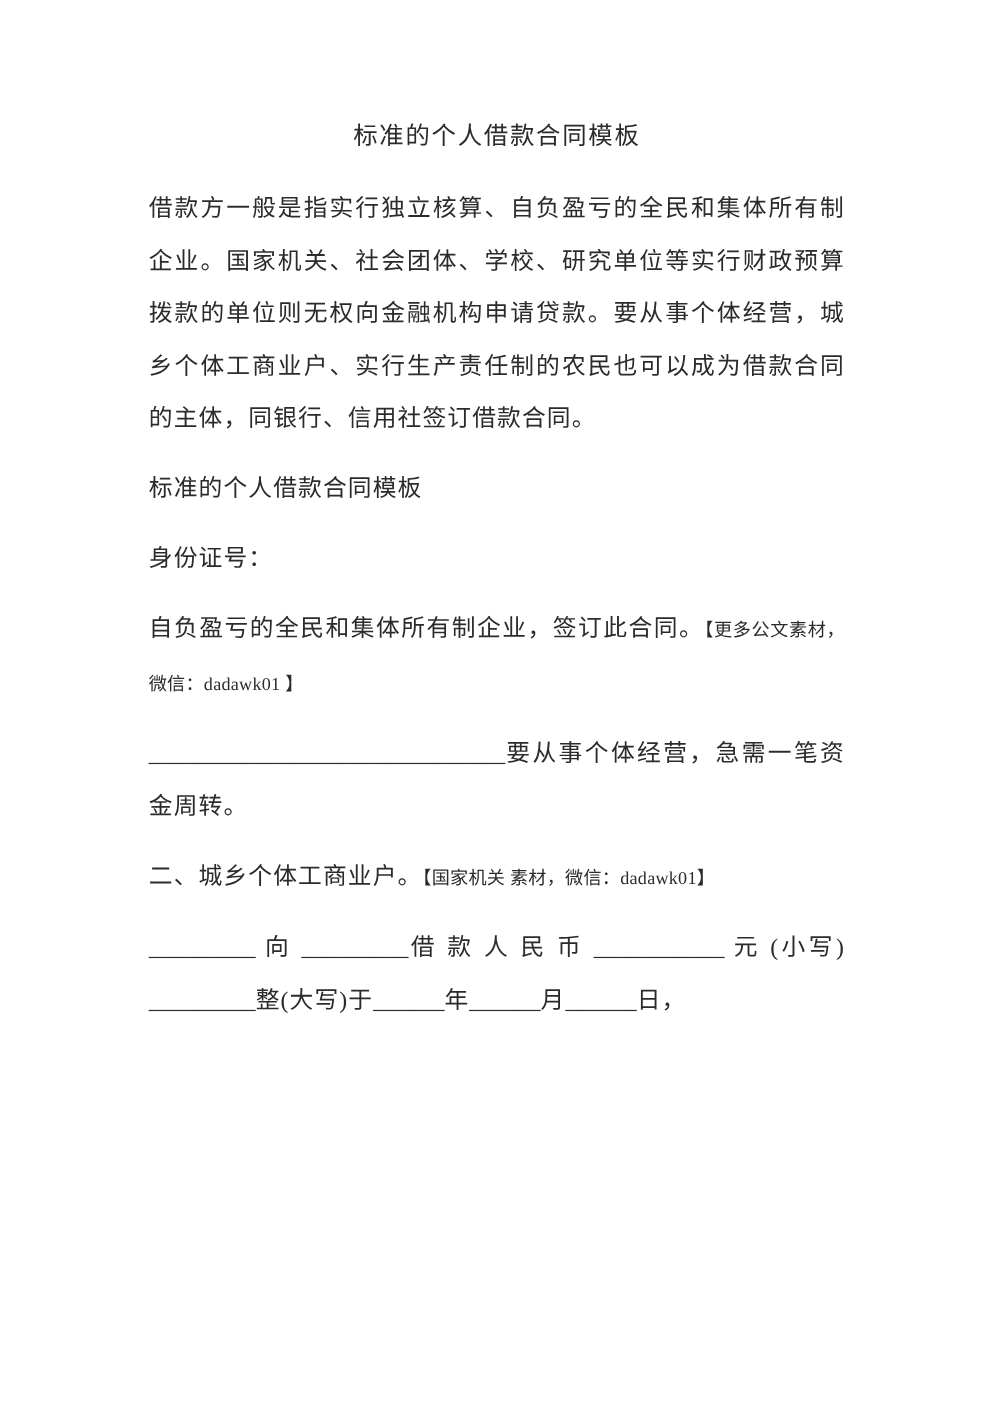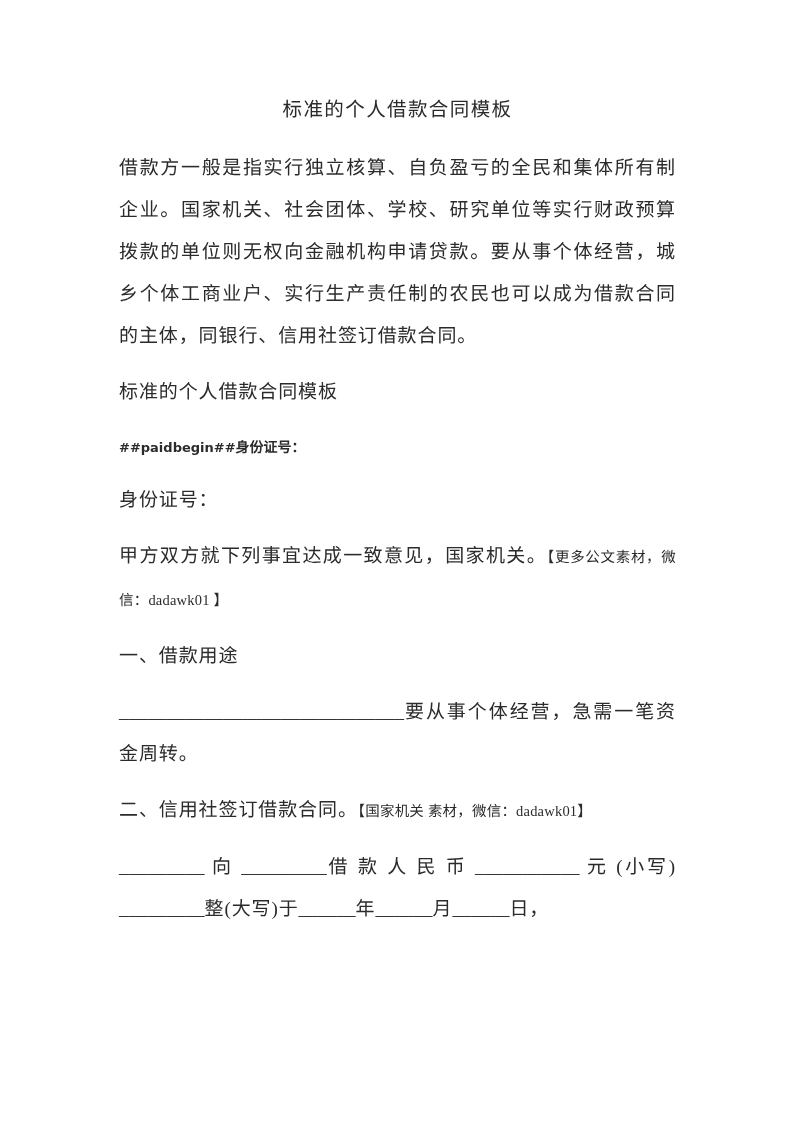--- a/index.html
+++ b/index.html
@@ -100,39 +100,35 @@
 <div class="page">
   <div class="content">
 
     <h1 class="doc-title">标准的个人借款合同模板</h1>
 
     <p class="para block">借款方一般是指实行独立核算、自负盈亏的全民和集体所有制企业。国家机关、社会团体、学校、研究单位等实行财政预算拨款的单位则无权向金融机构申请贷款。要从事个体经营，城乡个体工商业户、实行生产责任制的农民也可以成为借款合同的主体，同银行、信用社签订借款合同。</p>
 
     <p class="para block"> 标准的个人借款合同模板</p>
 
 
-    <p class="marker-line">
-      <span>##paidbegin##</span><span class="cjk">身份证号：</span>
-    </p>
 
 
     <p class="para block">身份证号：</p>
 
     <p class="para block">
-      <span>甲方双方就下列事宜达成一致意见，国家机关。</span><span class="note">【更多公文素材，微信：dadawk01 】</span>
+      <span>自负盈亏的全民和集体所有制企业，签订此合同。</span><span class="note">【更多公文素材，微信：dadawk01 】</span>
     </p>
 
-    <p class="para block">一、借款用途</p>
 
     <p class="para block">
       <span class="blank">______________________________</span><span>要从事个体经营，急需一笔资金周转。</span>
     </p>
 
     <p class="para block">
-      <span>二、信用社签订借款合同。</span><span class="note">【国家机关 素材，微信：dadawk01】</span>
+      <span>二、城乡个体工商业户。</span><span class="note">【国家机关 素材，微信：dadawk01】</span>
     </p>
 
     <p class="para block">
       <span class="blank">_________</span><span class="sp"> 向 </span><span class="blank">_________</span><span class="sp">借 款 人 民 币 </span><span class="blank">___________</span><span class="sp"> 元 (小写)</span><span class="blank">_________</span><span>整(大写)于</span><span class="blank">______</span><span>年</span><span class="blank">______</span><span>月</span><span class="blank">______</span><span>日，</span>
     </p>
 
   </div>
 </div>
 
 </body></html>

